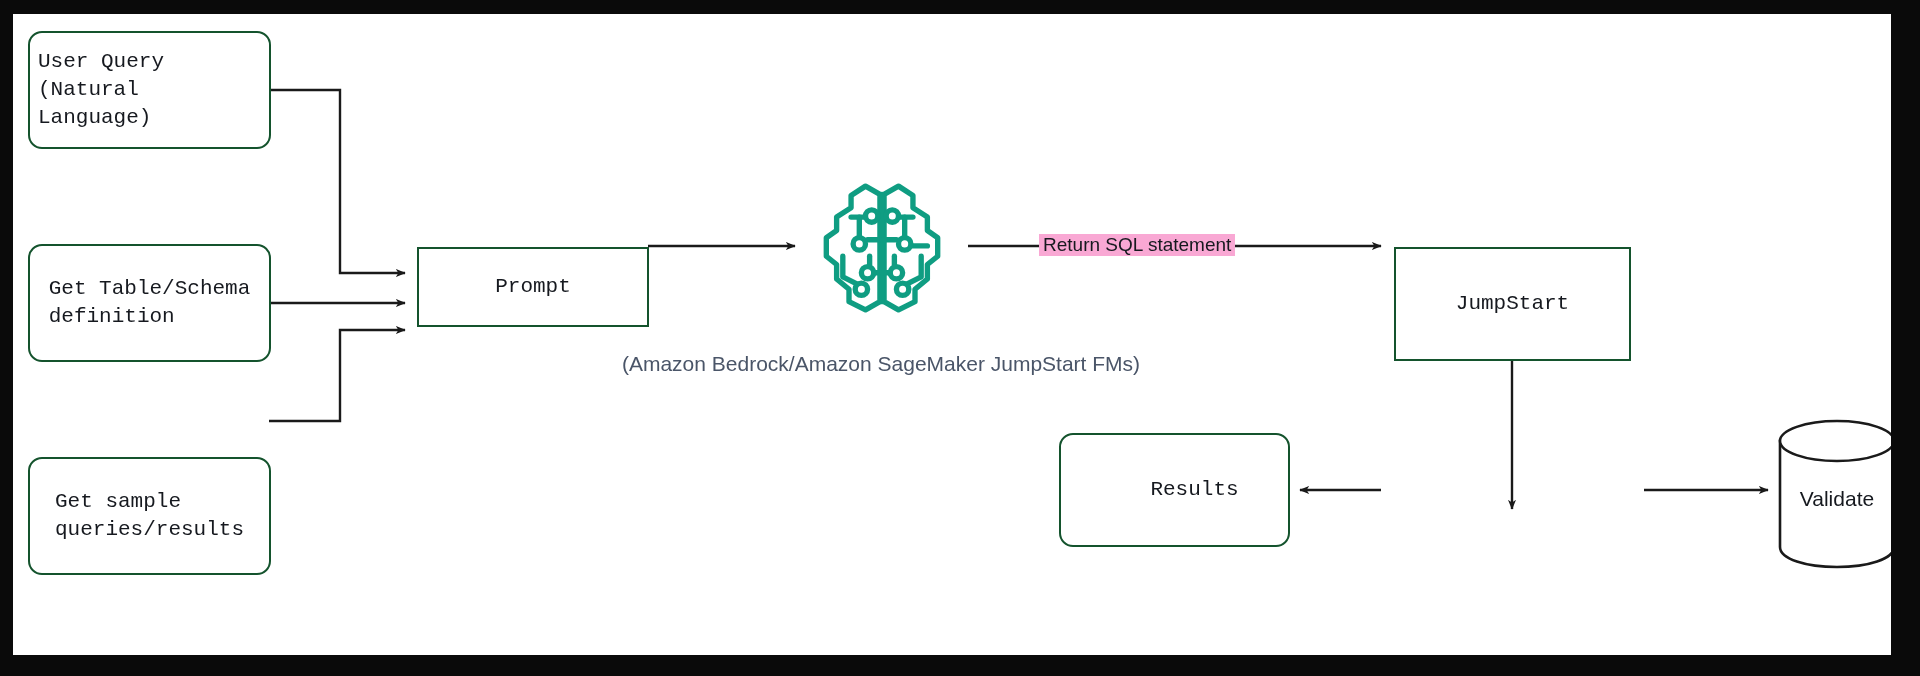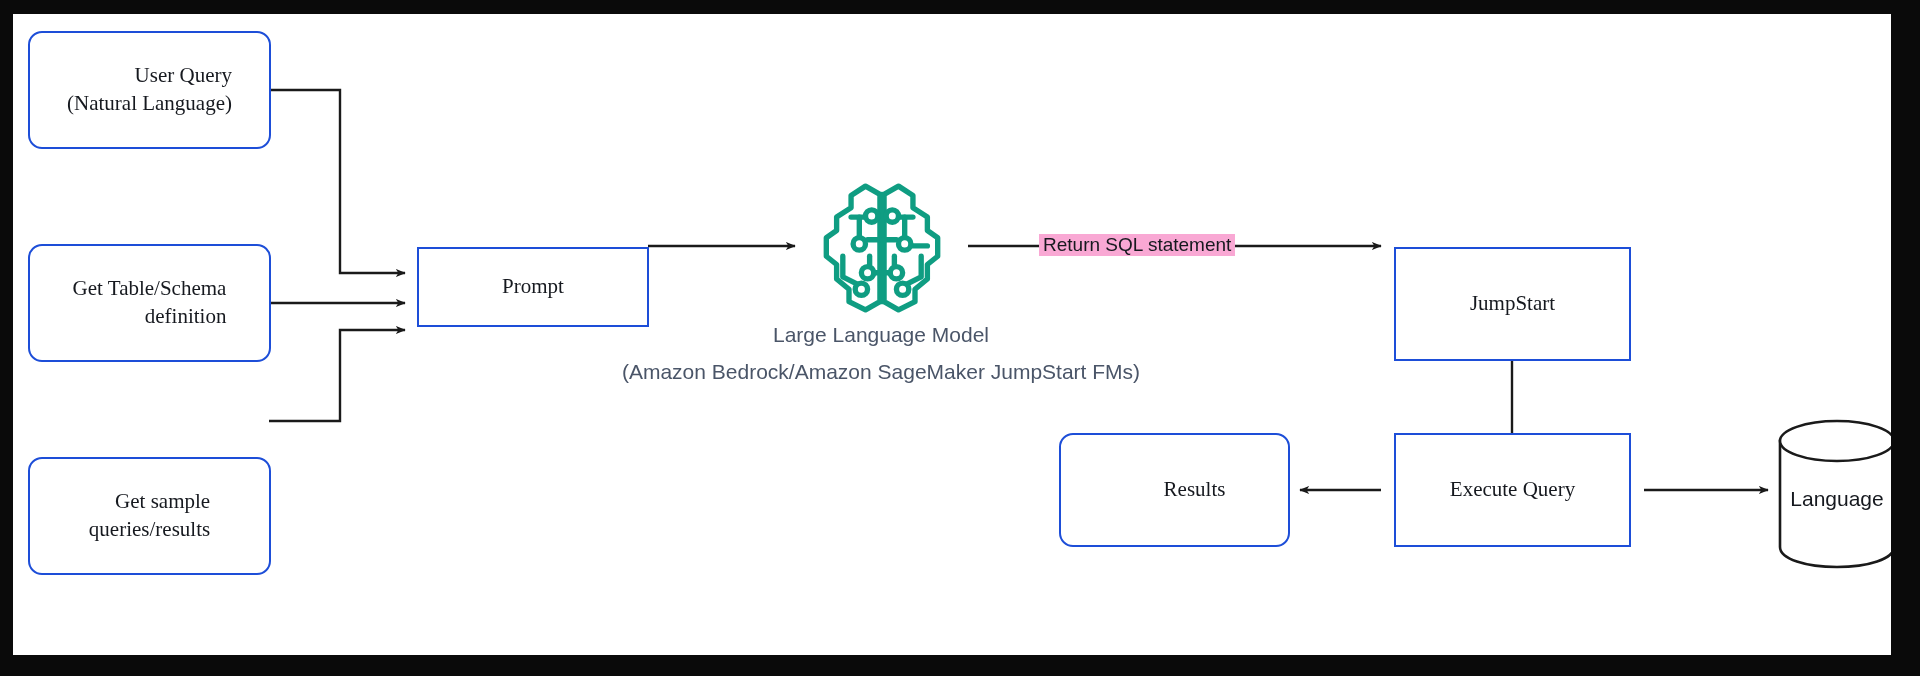--- a/index.html
+++ b/index.html
@@ -32,29 +32,29 @@
     position: absolute;
     left: 0;
     top: 0;
     width: 1878px;
     height: 641px;
   }
   .node {
     position: absolute;
     box-sizing: border-box;
     background: #ffffff;
-    border: 2px solid #1d4ed8;
+    border: 2px solid #14532d;
     display: flex;
     align-items: center;
     justify-content: center;
-    text-align: right;
+    text-align: left;
     color: #16191f;
     font-size: 21px;
     line-height: 1.32;
-    font-family: Liberation Serif, serif;
+    font-family: Liberation Mono, monospace;
     z-index: 3;
   }
   .node.rounded { border-radius: 14px; }
   .node .lbl { display: block; padding: 0 8px; white-space: pre-line; }
 
   .edge-label {
     position: absolute;
     background: #f9a8d4;
     color: #16191f;
     font-size: 19px;
@@ -173,39 +173,35 @@
           <circle cx="46" cy="88" r="6"></circle>
           <circle cx="40" cy="104" r="6"></circle>
           <circle cx="70" cy="33" r="6"></circle>
           <circle cx="82" cy="60" r="6"></circle>
           <circle cx="74" cy="88" r="6"></circle>
           <circle cx="80" cy="104" r="6"></circle>
         </g>
       </svg>
     </div>
 
-    <div class="caption" style="left:568px; top:307px; width:600px;">Large Language Model</div>
-    <div class="caption" style="left:568px; top:344px; width:600px;">(Amazon Bedrock/Amazon SageMaker JumpStart FMs)</div>
+    <div class="caption" style="left:568px; top:336px; width:600px;">(Amazon Bedrock/Amazon SageMaker JumpStart FMs)</div>
 
     <div class="edge-label" style="left:1026px; top:220px;">Return SQL statement</div>
 
     <div class="node" style="left:1381px; top:233px; width:237px; height:114px;">
       <span class="lbl">JumpStart</span>
     </div>
 
     <div class="node rounded" style="left:1046px; top:419px; width:231px; height:114px;padding-left:40px;">
       <span class="lbl">Results</span>
     </div>
 
-    <div class="node" style="left:1381px; top:419px; width:237px; height:114px;">
-      <span class="lbl">Execute Query</span>
-    </div>
 
     <div class="db-shape" style="left:1763px; top:405px; width:122px; height:150px;">
       <svg viewBox="0 0 122 150" width="122" height="150" aria-hidden="true">
         <path d="M4,22 L4,128 C4,140 30,148 61,148 C92,148 118,140 118,128 L118,22 Z" fill="#ffffff" stroke="#1a1a1a" stroke-width="2.6"></path>
         <ellipse cx="61" cy="22" rx="57" ry="20" fill="#ffffff" stroke="#1a1a1a" stroke-width="2.6"></ellipse>
       </svg>
     </div>
-    <div class="db-label" style="left:1763px; top:473px; width:122px;">Language</div>
+    <div class="db-label" style="left:1763px; top:473px; width:122px;">Validate</div>
 
   </div>
 </div>
 
 </body></html>

